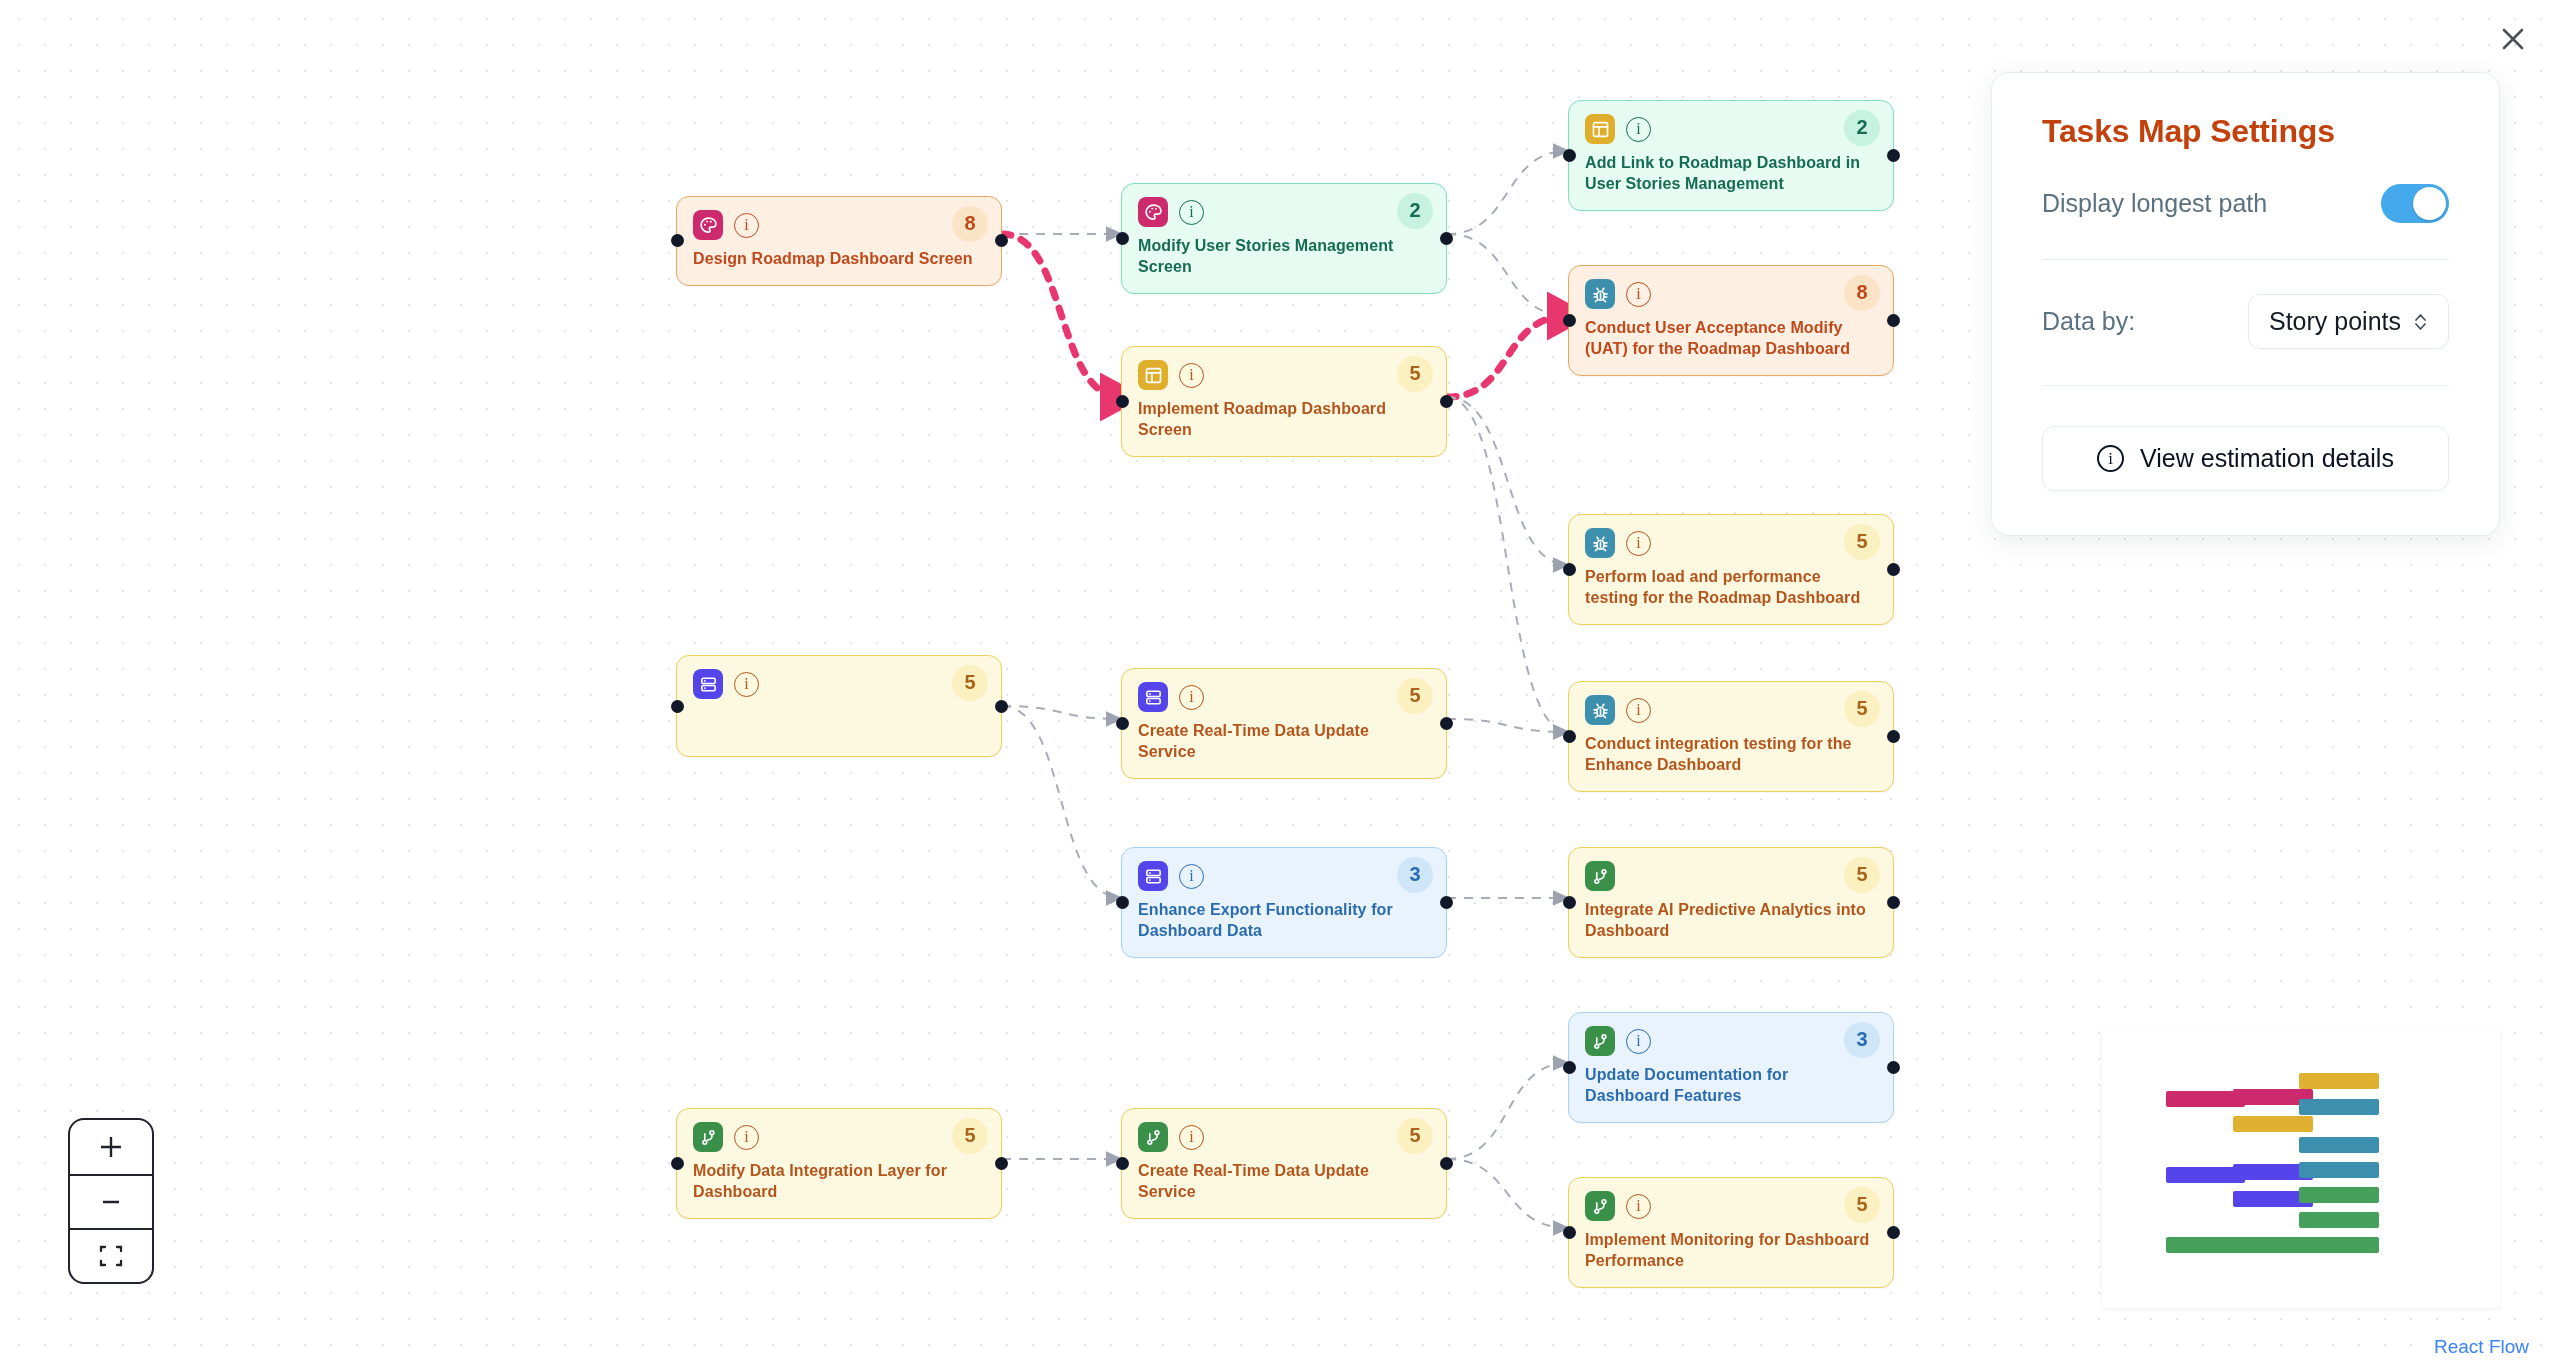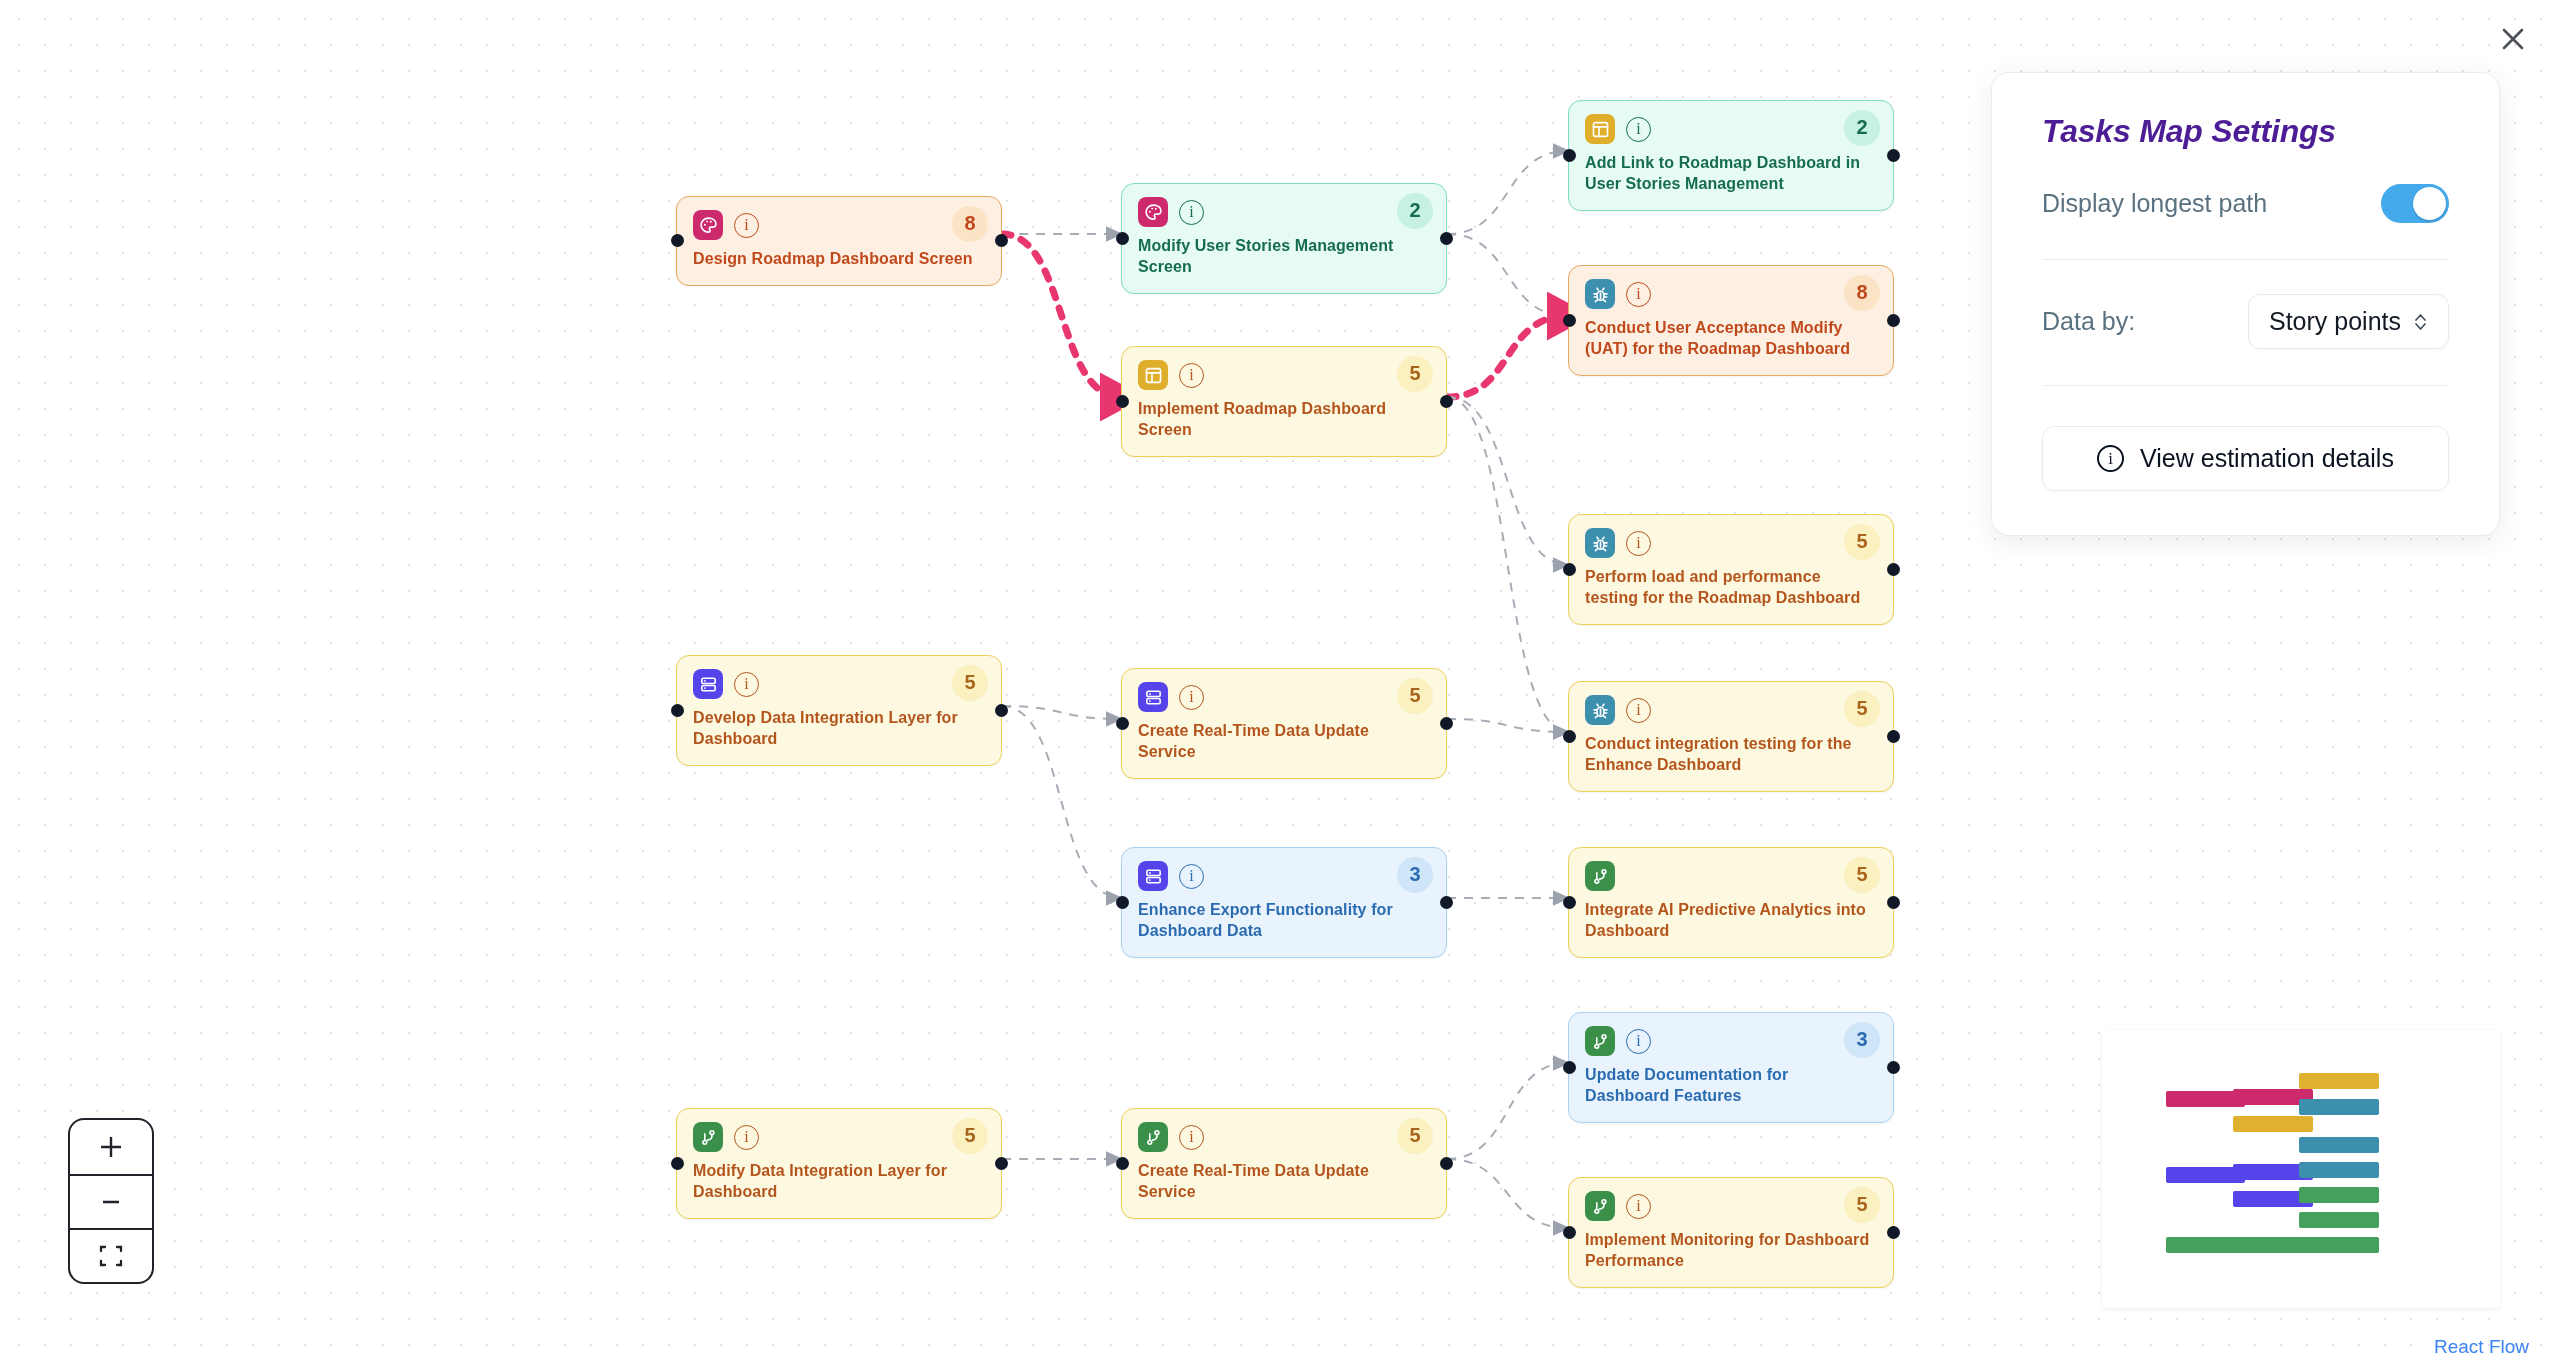--- a/index.html
+++ b/index.html
@@ -93,23 +93,22 @@
   #settings-panel {
     position:absolute; left:1991px; top:72px;
     width: 509px;
     background:#fff;
     border:1px solid #e7ecf1;
     border-radius: 18px;
     box-shadow: 0 6px 26px rgba(40,50,70,.09);
     padding: 40px 50px 44px 50px;
   }
   #settings-title {
-    font-size: 32px; font-weight:700; color:#4c1d95;
+    font-size: 32px; font-weight:700; color:#c2410c;
     letter-spacing:-.2px;
-    font-style:italic;
   }
   .setting-row {
     display:flex; align-items:center; justify-content:space-between;
     margin-top: 34px;
   }
   .setting-label { font-size: 25px; color:#5a7180; }
   .toggle {
     width:68px; height:39px; border-radius:20px; background:#45aaec;
     position:relative; flex:0 0 auto;
   }
@@ -315,21 +314,20 @@
             <svg width="19" height="19" viewBox="0 0 20 20">
         <rect x="3" y="3.4" width="14" height="5.6" rx="1.5" fill="none" stroke="#fff" stroke-width="1.7" stroke-linecap="round" stroke-linejoin="round"></rect>
         <rect x="3" y="11" width="14" height="5.6" rx="1.5" fill="none" stroke="#fff" stroke-width="1.7" stroke-linecap="round" stroke-linejoin="round"></rect>
         <circle cx="6.2" cy="6.2" r=".95" fill="#fff" stroke="none"></circle>
         <circle cx="6.2" cy="13.8" r=".95" fill="#fff" stroke="none"></circle>
       </svg>
           </span>
        <span class="info-icon">i</span>
        <span class="points-badge">5</span>
      </div>
-     <div class="node-title">Develop Data Integration Layer for Dashboard</div>
      <span class="handle left"></span>
      <span class="handle right"></span>
       </div>
       <div class="node v-yellow" style="left: 1121px; top: 668px; width: 326px; min-height: 102px;">
         <div class="node-head">
        <span class="type-icon" style="background:#5544ea">
             <svg width="19" height="19" viewBox="0 0 20 20">
         <rect x="3" y="3.4" width="14" height="5.6" rx="1.5" fill="none" stroke="#fff" stroke-width="1.7" stroke-linecap="round" stroke-linejoin="round"></rect>
         <rect x="3" y="11" width="14" height="5.6" rx="1.5" fill="none" stroke="#fff" stroke-width="1.7" stroke-linecap="round" stroke-linejoin="round"></rect>
         <circle cx="6.2" cy="6.2" r=".95" fill="#fff" stroke="none"></circle>

